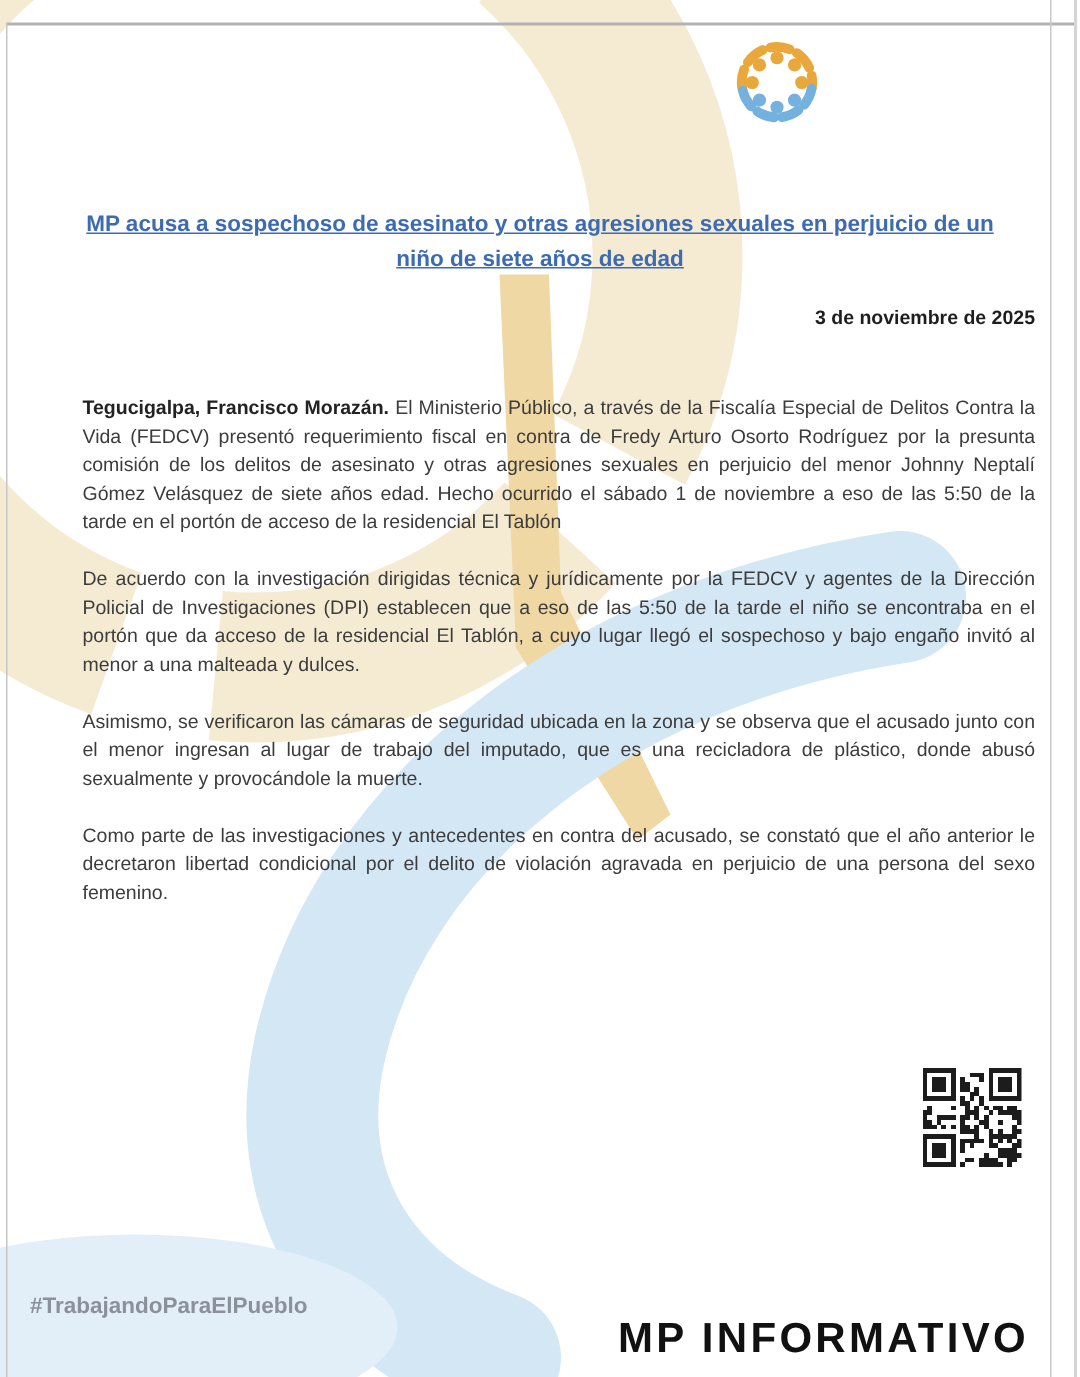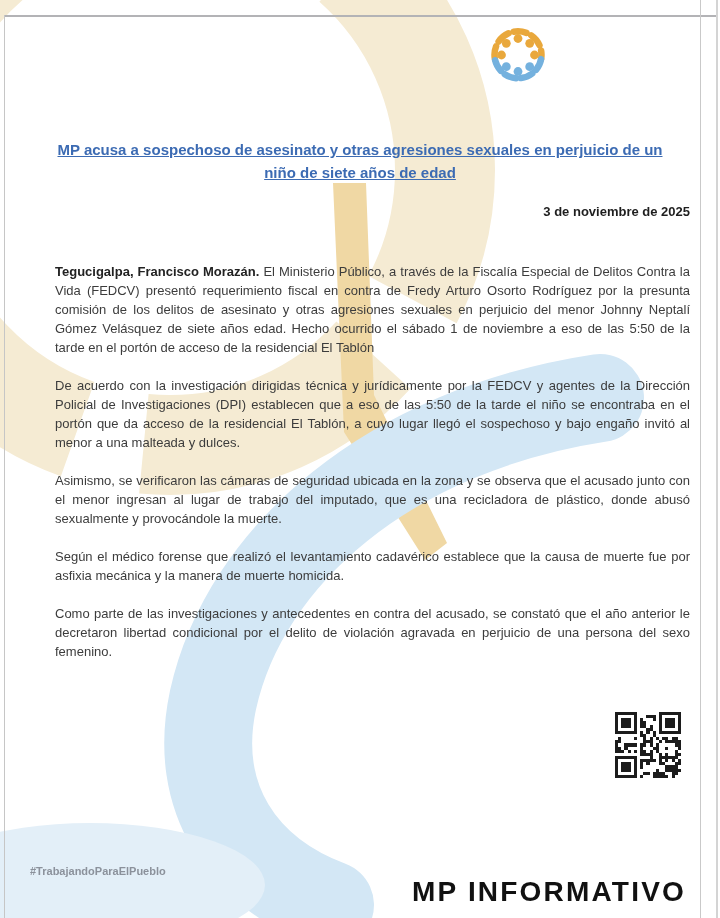--- a/index.html
+++ b/index.html
@@ -41,21 +41,21 @@
 
   
   .body{position:absolute;left:43px;top:262px;width:647px;color:#3c3c3c;}
   .body p{margin:0 0 19px 12px;font-size:13px;line-height:19px;text-align:justify;}
   .body p strong{color:#222;}
 
   
   .qr{position:absolute;left:615px;top:712px;width:66px;height:66px;background:#fff;}
 
   
-  .hashtags{position:absolute;left:30px;top:860px;font-size:11px;font-weight:700;line-height:22px;}
+  .hashtags{position:absolute;left:20px;top:860px;font-size:15px;font-weight:700;line-height:22px;}
   .brand{position:absolute;right:34px;top:876px;font-size:28px;font-weight:700;letter-spacing:2.2px;color:#111;white-space:nowrap;}
 </style>
 </head>
 <body>
 
 <div class="page">
 
   <svg class="watermark" width="720" height="918" viewBox="0 0 720 918">
 
     <circle cx="170" cy="170" r="275" fill="none" stroke="#F5EBD3" stroke-width="100" stroke-dasharray="255 68" stroke-dashoffset="120"></circle>
@@ -91,21 +91,20 @@
 
 
     <div class="headline" id="headline" style="color: rgb(60, 107, 179);">MP acusa a sospechoso de asesinato y otras agresiones sexuales en perjuicio de un niño de siete años de edad</div>
 
     <div class="date">3 de noviembre de 2025</div>
 
     <div class="body">
       <p><strong>Tegucigalpa, Francisco Morazán. </strong><span>El Ministerio Público, a través de la Fiscalía Especial de Delitos Contra la Vida (FEDCV) presentó requerimiento fiscal en contra de Fredy Arturo Osorto Rodríguez por la presunta comisión de los delitos de asesinato y otras agresiones sexuales en perjuicio del menor Johnny Neptalí Gómez Velásquez de siete años edad. Hecho ocurrido el sábado 1 de noviembre a eso de las 5:50 de la tarde  en el portón de acceso de la residencial El Tablón</span></p>
       <p><span>De acuerdo con la investigación dirigidas técnica y jurídicamente por la FEDCV y agentes de la Dirección Policial de Investigaciones (DPI) establecen que a eso de las 5:50 de la tarde el niño se encontraba en el portón que da acceso de la residencial El Tablón, a cuyo lugar llegó el sospechoso y bajo engaño invitó al menor a una malteada y dulces.</span></p>
       <p><span>Asimismo, se verificaron las cámaras de seguridad ubicada en la zona y se observa que el acusado junto con el menor ingresan al lugar de trabajo del imputado, que es una recicladora de plástico, donde abusó sexualmente y provocándole la muerte.</span></p>
-      <p><span>Según el médico forense que realizó el levantamiento cadavérico establece que la causa de muerte fue por asfixia mecánica y la manera de muerte homicida.</span></p>
       <p><span>Como parte de las investigaciones y antecedentes en contra del acusado, se constató que el año anterior le decretaron libertad condicional por el delito de violación agravada en perjuicio de una persona del sexo femenino.</span></p>
     </div>
 
     <svg class="qr" id="qr" viewBox="0 0 21 21" shape-rendering="crispEdges">
         <rect x="0" y="0" width="1" height="1" fill="#1c1c1c"></rect>
         <rect x="1" y="0" width="1" height="1" fill="#1c1c1c"></rect>
         <rect x="2" y="0" width="1" height="1" fill="#1c1c1c"></rect>
         <rect x="3" y="0" width="1" height="1" fill="#1c1c1c"></rect>
         <rect x="4" y="0" width="1" height="1" fill="#1c1c1c"></rect>
         <rect x="5" y="0" width="1" height="1" fill="#1c1c1c"></rect>

